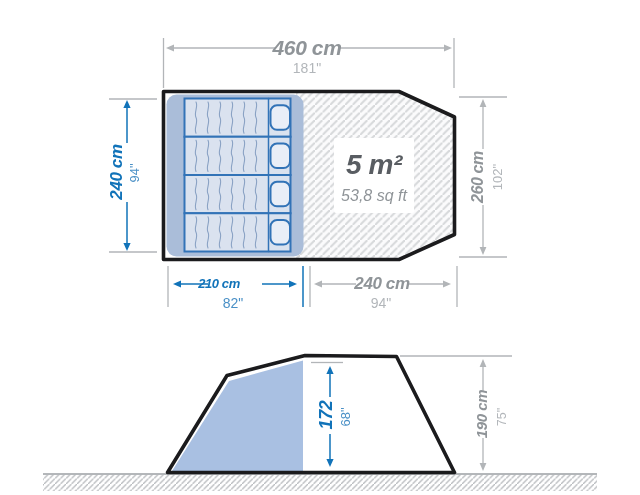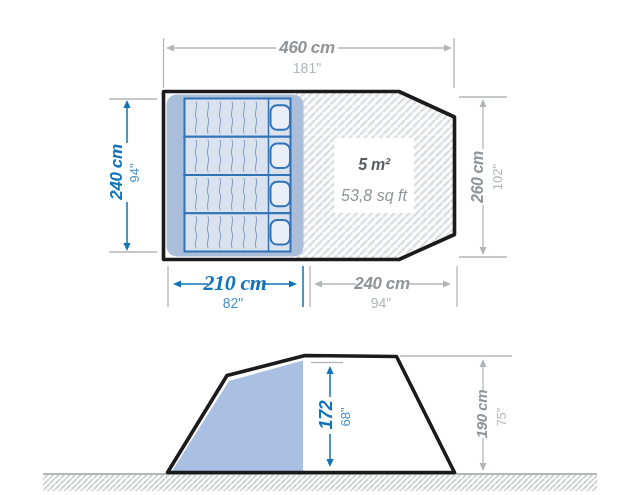--- a/index.html
+++ b/index.html
@@ -151,33 +151,33 @@
     <g fill="#1173b9">
       <polygon points="127,100 123.4,108 130.6,108"></polygon>
         <polygon points="127,251 123.4,243 130.6,243"></polygon>
       <polygon points="173,284 181,280.5 181,287.5"></polygon>
         <polygon points="297,284 289,280.5 289,287.5"></polygon>
       <polygon points="330,366 326.4,374 333.6,374"></polygon>
         <polygon points="330,467 326.4,459 333.6,459"></polygon>
     </g>
   </svg>
 
-  <div class="lbl cm gray" style="left:307px;top:47px;font-size:17px;">460 cm</div>
+  <div class="lbl cm gray" style="left:307px;top:47px;font-size:21px;">460 cm</div>
   <div class="lbl gray2" style="left:307px;top:68px;font-size:14px;">181"</div>
 
   <div class="lbl v cm blue" style="left:116px;top:172px;font-size:17px;">240 cm</div>
   <div class="lbl v blue2" style="left:134px;top:173px;font-size:13px;">94"</div>
 
   <div class="lbl v cm gray" style="left:478px;top:177px;font-size:16px;">260 cm</div>
   <div class="lbl v gray2" style="left:497px;top:177px;font-size:13px;">102"</div>
 
-  <div class="lbl cm dark" style="left:374px;top:165px;font-size:16px;">5 m²</div>
+  <div class="lbl cm dark" style="left:374px;top:165px;font-size:28px;">5 m²</div>
   <div class="lbl gray" style="left:374px;top:196px;font-size:16px;font-style:italic;">53,8 sq ft</div>
 
-  <div class="lbl cm blue" style="left:235px;top:283px;font-size:22px;font-family:Liberation Serif, serif;">210 cm</div>
+  <div class="lbl cm blue" style="left:219px;top:283px;font-size:13px;">210 cm</div>
   <div class="lbl blue2" style="left:233px;top:303px;font-size:14px;">82"</div>
 
   <div class="lbl cm gray" style="left:382px;top:283px;font-size:17px;">240 cm</div>
   <div class="lbl gray2" style="left:381px;top:303px;font-size:14px;">94"</div>
 
   <div class="lbl v cm blue" style="left:326px;top:415px;font-size:18px;">172</div>
   <div class="lbl v blue2" style="left:345px;top:417px;font-size:13px;">68"</div>
 
   <div class="lbl v cm gray" style="left:481px;top:414px;font-size:15px;">190 cm</div>
   <div class="lbl v gray2" style="left:502px;top:417px;font-size:12.5px;">75"</div>

